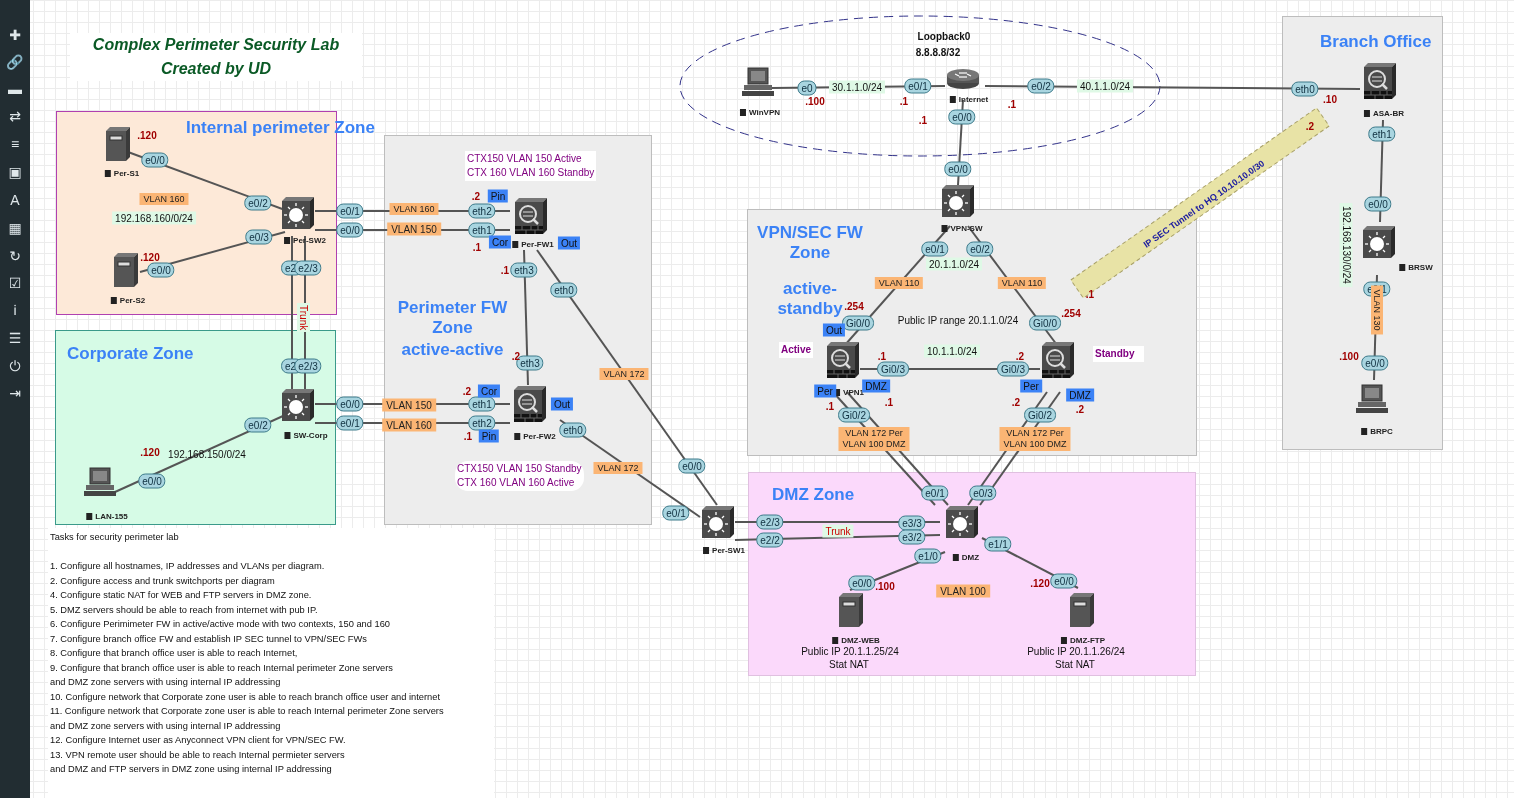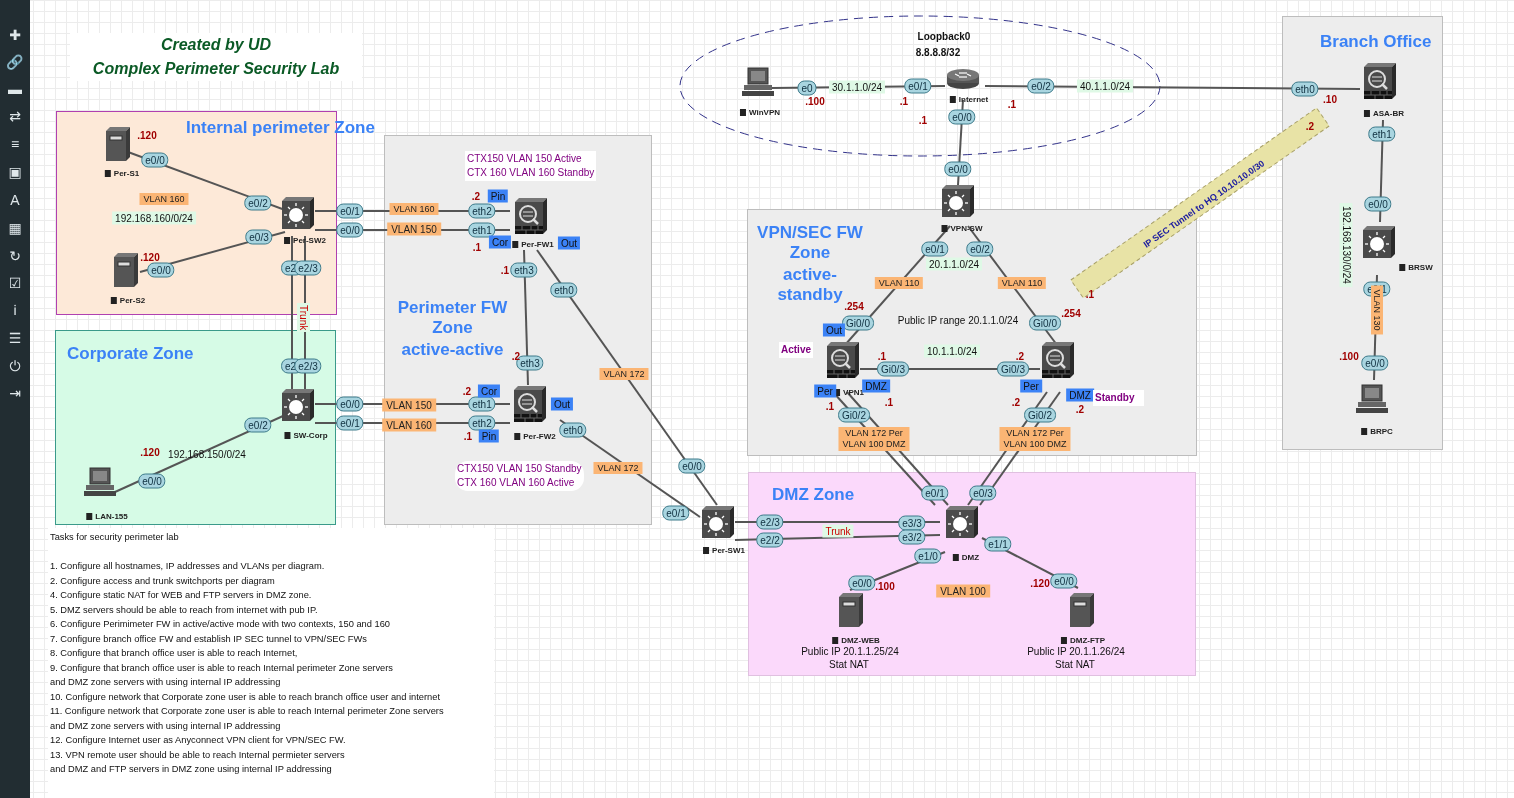--- a/index.html
+++ b/index.html
@@ -73,33 +73,33 @@
     </g>
 
     <g transform="translate(1200,203) rotate(-35)">
       <rect x="-150" y="-11" width="300" height="22" fill="#e8e3a6" stroke="#a8a068" stroke-dasharray="4,3"></rect>
     </g>
   </svg>
 
   <div style="position:absolute;left:1204px;top:204px;transform:translate(-50%,-50%) rotate(-35deg);font-size:9px;font-weight:bold;color:#1a1aa0;white-space:nowrap;">IP SEC Tunnel to HQ 10.10.10.0/30</div>
 
   <div class="title-box">
+    <div>Complex Perimeter Security Lab</div>
     <div>Created by UD</div>
-    <div>Complex Perimeter Security Lab</div>
   </div>
 
   <div class="zone-title" style="left:186px;top:118px;">Internal perimeter Zone</div>
   <div class="zone-title" style="left:67px;top:344px;">Corporate Zone</div>
   <div class="zone-title" style="left:395px;top:298px;width:115px;">
     <div>Perimeter FW Zone</div>
     <div style="margin-top:2px;">active-active</div>
   </div>
   <div class="zone-title" style="left:755px;top:223px;width:110px;">
     <div>VPN/SEC FW Zone</div>
-    <div style="margin-top:2px;">active-standby</div>
+    <div style="margin-top:16px;">active-standby</div>
   </div>
   <div class="zone-title" style="left:772px;top:485px;">DMZ Zone</div>
   <div class="zone-title" style="left:1320px;top:32px;">Branch Office</div>
 
   <div class="plain" style="left:944px;top:36px;font-weight:bold;">Loopback0</div>
   <div class="plain" style="left:938px;top:52px;font-weight:bold;">8.8.8.8/32</div>
 
   <svg width="0" height="0" style="position:absolute">
     <defs>
       <g id="ic-server">
@@ -362,21 +362,21 @@
 
   <div class="note" style="left:465px;top:151px;">
       <div>CTX150 VLAN 150 Active</div>
       <div>CTX 160 VLAN 160 Standby</div>
     </div>
   <div class="note" style="left:455px;top:461px;border-radius:13px;">
       <div>CTX150 VLAN 150 Standby</div>
       <div>CTX 160 VLAN 160 Active</div>
     </div>
   <div class="note" style="left:779px;top:342px;font-weight:bold;">Active</div>
-  <div class="note" style="left:1093px;top:346px;font-weight:bold;padding-right:10px;margin-top:44px;">Standby</div>
+  <div class="note" style="left:1093px;top:346px;font-weight:bold;padding-right:10px;">Standby</div>
   <div style="position:absolute;left:297px;top:303px;background:#dff9e6;color:#c00;font-size:10px;writing-mode:vertical-rl;padding:2px 1px;">Trunk</div>
   <div class="net" style="left:838px;top:531px;color:#c00;">Trunk</div>
   <div class="plain" style="left:850px;top:651px;">Public IP 20.1.1.25/24</div>
   <div class="plain" style="left:849px;top:664px;">Stat NAT</div>
   <div class="plain" style="left:1076px;top:651px;">Public IP 20.1.1.26/24</div>
   <div class="plain" style="left:1075px;top:664px;">Stat NAT</div>
 
   <div class="tasks" id="tasks">
       <div>Tasks for security perimeter lab</div>
       <div>&nbsp;</div>

